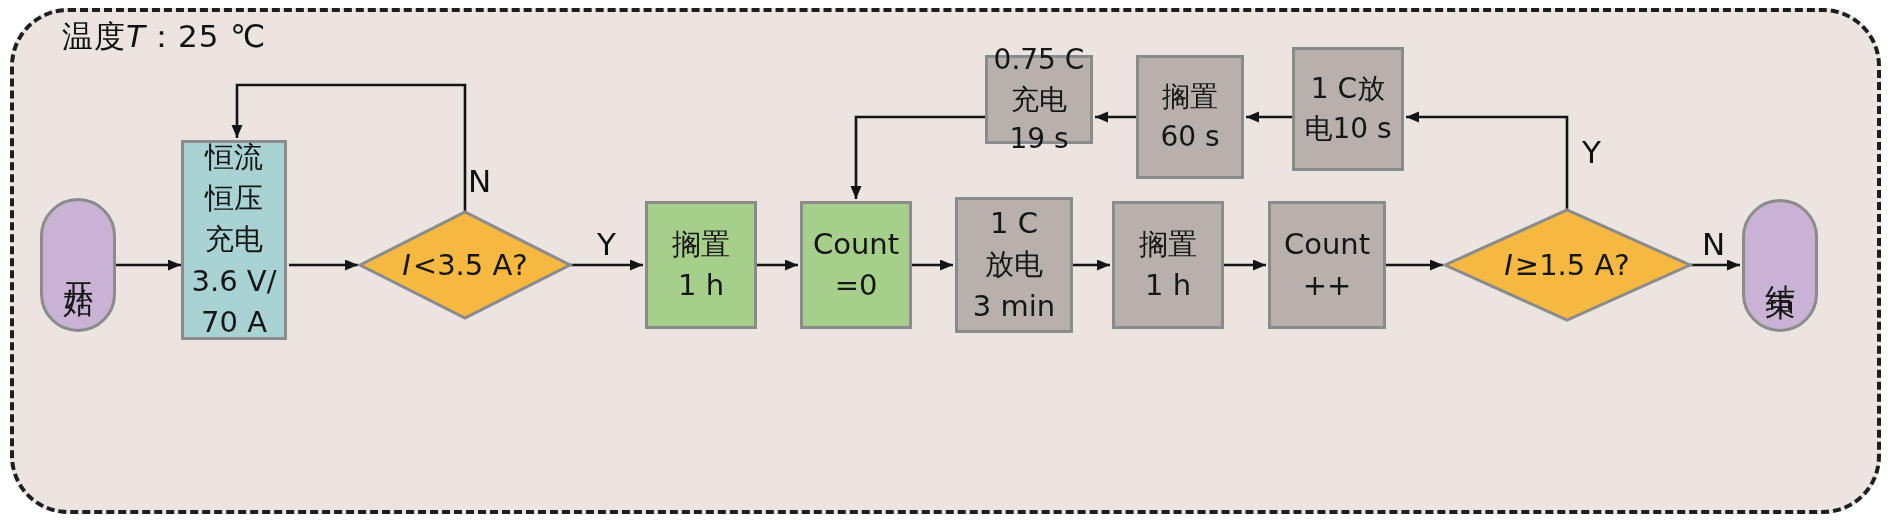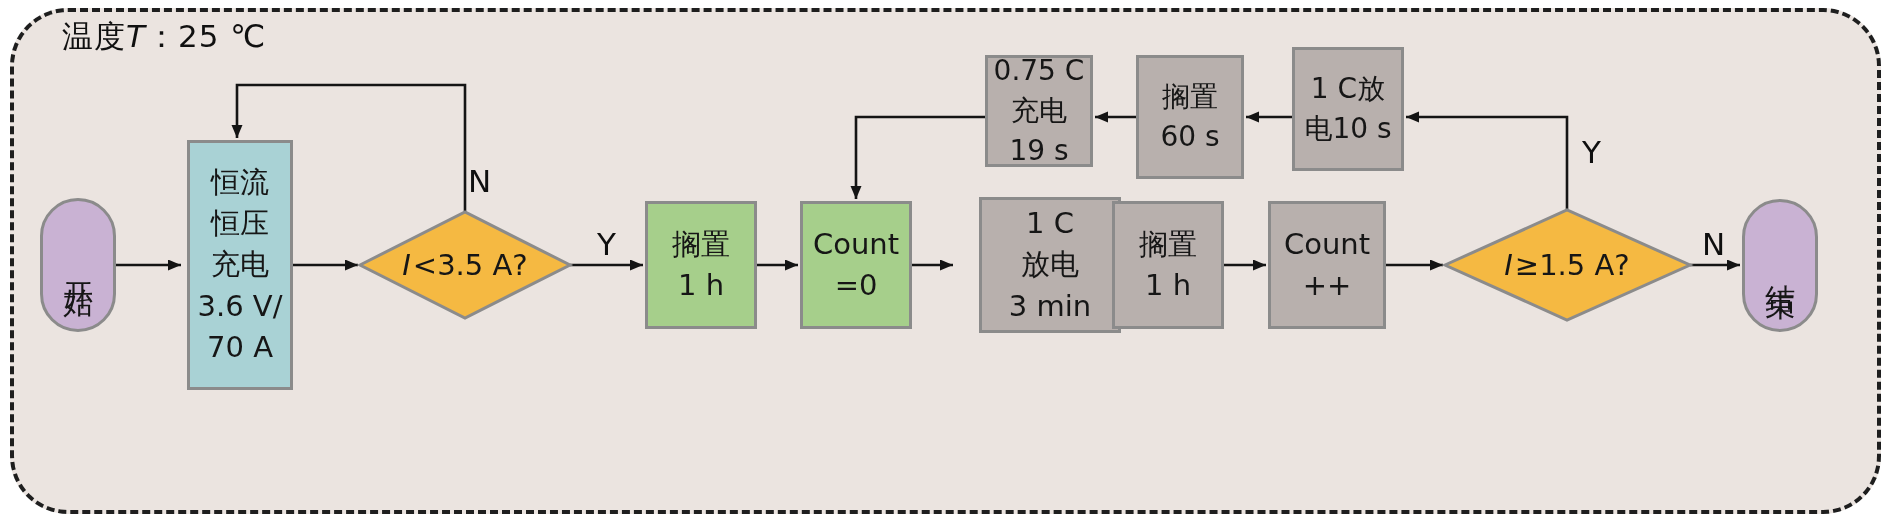--- a/index.html
+++ b/index.html
@@ -108,21 +108,21 @@
   </svg>
 
   <div class="title">
     <span>温度</span><i>T</i><span>：25 ℃</span>
   </div>
 
   <div class="node pill" style="left:40px;top:198px;width:76px;height:134px">
     <span>开始</span>
   </div>
 
-  <div class="node teal" style="left:187px;top:140px;width:106px;height:250px">
+  <div class="node teal" style="left:181px;top:140px;width:106px;height:200px">
     <div>恒流</div>
     <div>恒压</div>
     <div>充电</div>
     <div>3.6 V/</div>
     <div>70 A</div>
   </div>
 
   <div class="diamond-text" style="left:365px;top:243px;width:200px;height:44px">
     <i>I</i>
       <span>&lt;3.5 A?</span>
@@ -131,21 +131,21 @@
   <div class="node green" style="left:645px;top:201px;width:112px;height:128px">
     <div>搁置</div>
     <div>1 h</div>
   </div>
 
   <div class="node green" style="left:800px;top:201px;width:112px;height:128px">
     <div>Count</div>
     <div>=0</div>
   </div>
 
-  <div class="node gray" style="left:979px;top:197px;width:142px;height:136px">
+  <div class="node gray" style="left:955px;top:197px;width:118px;height:136px">
     <div>1 C</div>
     <div>放电</div>
     <div>3 min</div>
   </div>
 
   <div class="node gray" style="left:1112px;top:201px;width:112px;height:128px">
     <div>搁置</div>
     <div>1 h</div>
   </div>
 
@@ -156,21 +156,21 @@
 
   <div class="diamond-text" style="left:1455px;top:243px;width:224px;height:44px">
     <i>I</i>
       <span>≥1.5 A?</span>
   </div>
 
   <div class="node pill" style="left:1742px;top:199px;width:76px;height:133px">
     <span>结束</span>
   </div>
 
-  <div class="node gray" style="left:985px;top:55px;width:108px;height:112px;font-size:28px">
+  <div class="node gray" style="left:985px;top:55px;width:108px;height:89px;font-size:28px">
     <div>0.75 C</div>
     <div>充电</div>
     <div>19 s</div>
   </div>
 
   <div class="node gray" style="left:1136px;top:55px;width:108px;height:124px;font-size:28px">
     <div>搁置</div>
     <div>60 s</div>
   </div>
 

